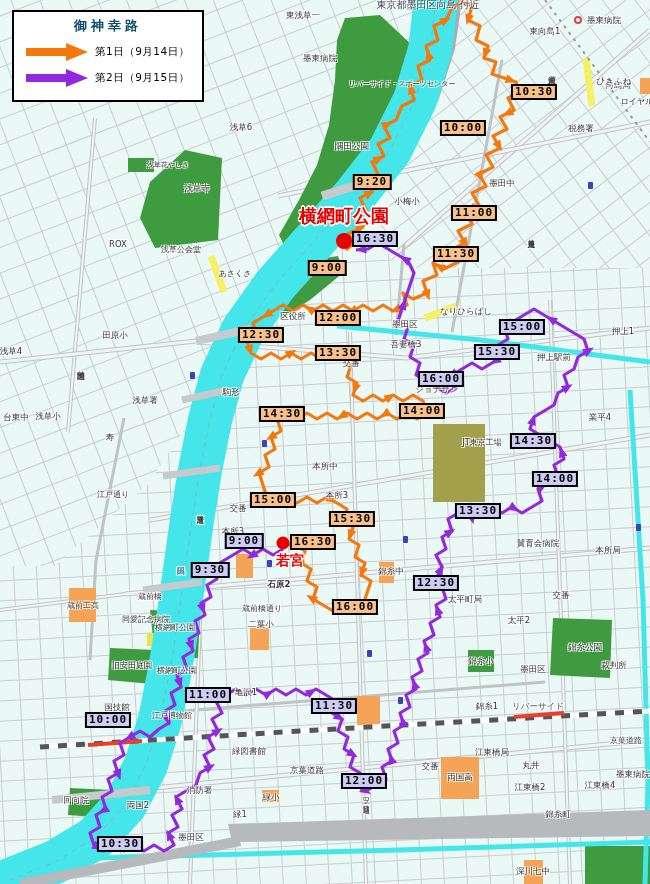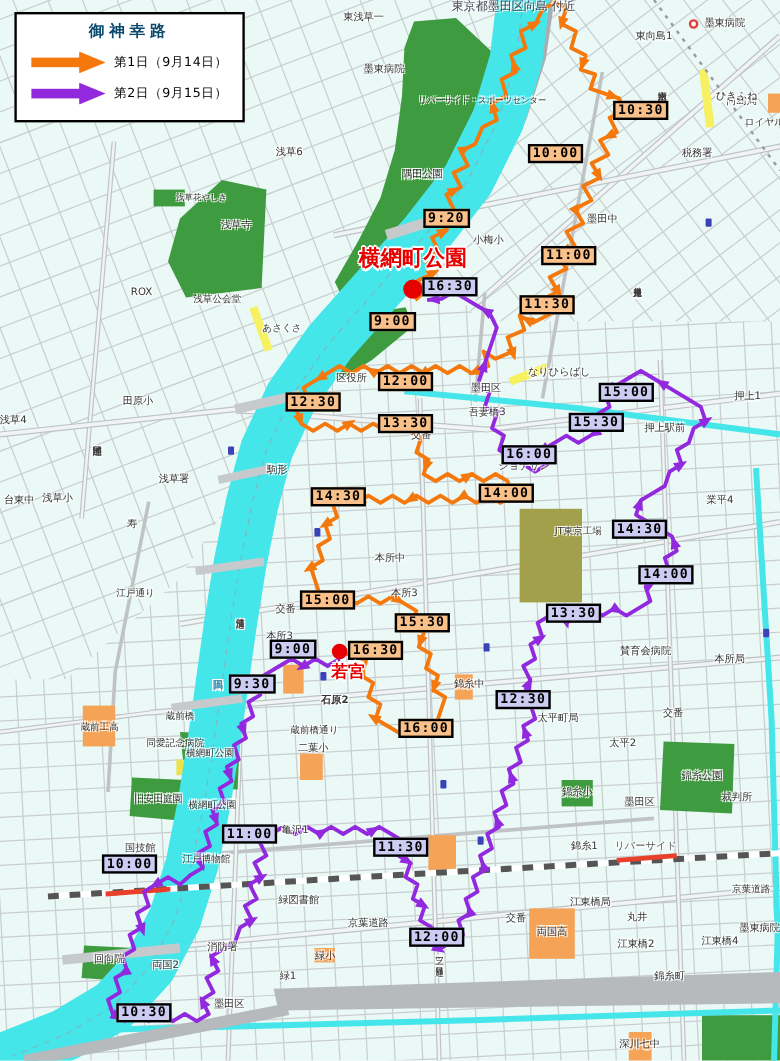--- a/index.html
+++ b/index.html
@@ -730,23 +730,23 @@
       <div class="pl" style="left: 487px; top: 706px;">錦糸1</div>
       <div class="pl" style="left: 538px; top: 706px; color: rgb(85, 85, 85);">リバーサイド</div>
       <div class="pl" style="left: 492px; top: 752px;">江東橋局</div>
       <div class="pl" style="left: 531px; top: 765px;">丸井</div>
       <div class="pl" style="left: 460px; top: 777px;">両国高</div>
       <div class="pl" style="left: 530px; top: 787px;">江東橋2</div>
       <div class="pl" style="left: 600px; top: 785px;">江東橋4</div>
       <div class="pl" style="left: 633px; top: 774px;">墨東病院</div>
       <div class="pl" style="left: 558px; top: 814px;">錦糸町</div>
       <div class="pl" style="left: 533px; top: 871px;">深川七中</div>
-      <div class="pl" style="left: 91px; top: 800px;">回向院</div>
+      <div class="pl" style="left: 76px; top: 800px;">回向院</div>
       <div class="pl" style="left: 138px; top: 805px;">両国2</div>
-      <div class="pl" style="left: 173px; top: 790px; padding-left: 25px;">消防署</div>
+      <div class="pl" style="left: 187px; top: 790px; padding-left: 25px;">消防署</div>
       <div class="pl" style="left: 191px; top: 837px;">墨田区</div>
       <div class="pl" style="left: 240px; top: 814px;">緑1</div>
       <div class="pl" style="left: 271px; top: 797px;">緑小</div>
       <div class="pl" style="left: 249px; top: 751px;">緑図書館</div>
       <div class="pl" style="left: 307px; top: 770px;">京葉道路</div>
       <div class="pl" style="left: 626px; top: 741px; font-size: 8px;">京葉道路</div>
       <div class="pl v" style="left: 366px; top: 800px; font-size: 7.5px;">三ツ目通り</div>
       <div class="pl" style="left: 481px; top: 661px;">錦糸小</div>
       <div class="tl" style="left: 327px; top: 268px; background: rgb(249, 192, 138);">9:00</div>
       <div class="tl" style="left: 372px; top: 182px; background: rgb(249, 192, 138);">9:20</div>

